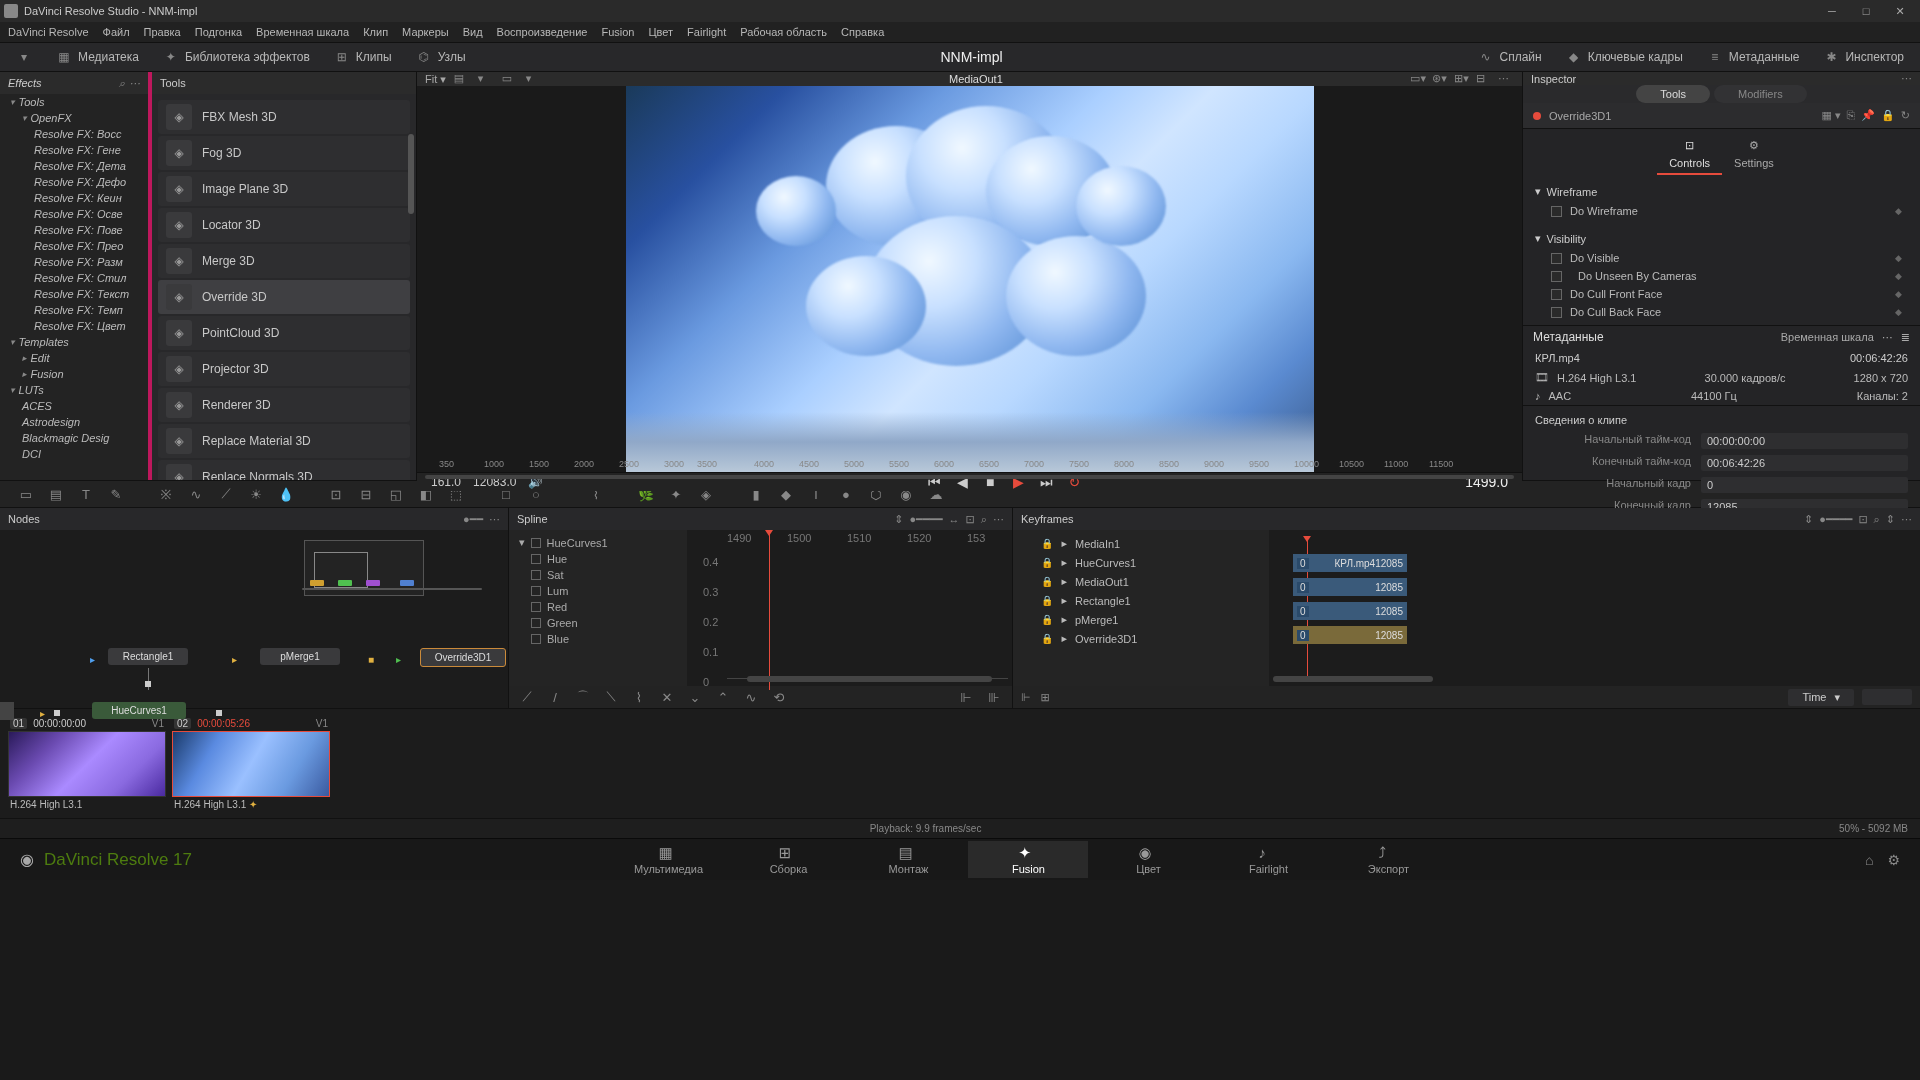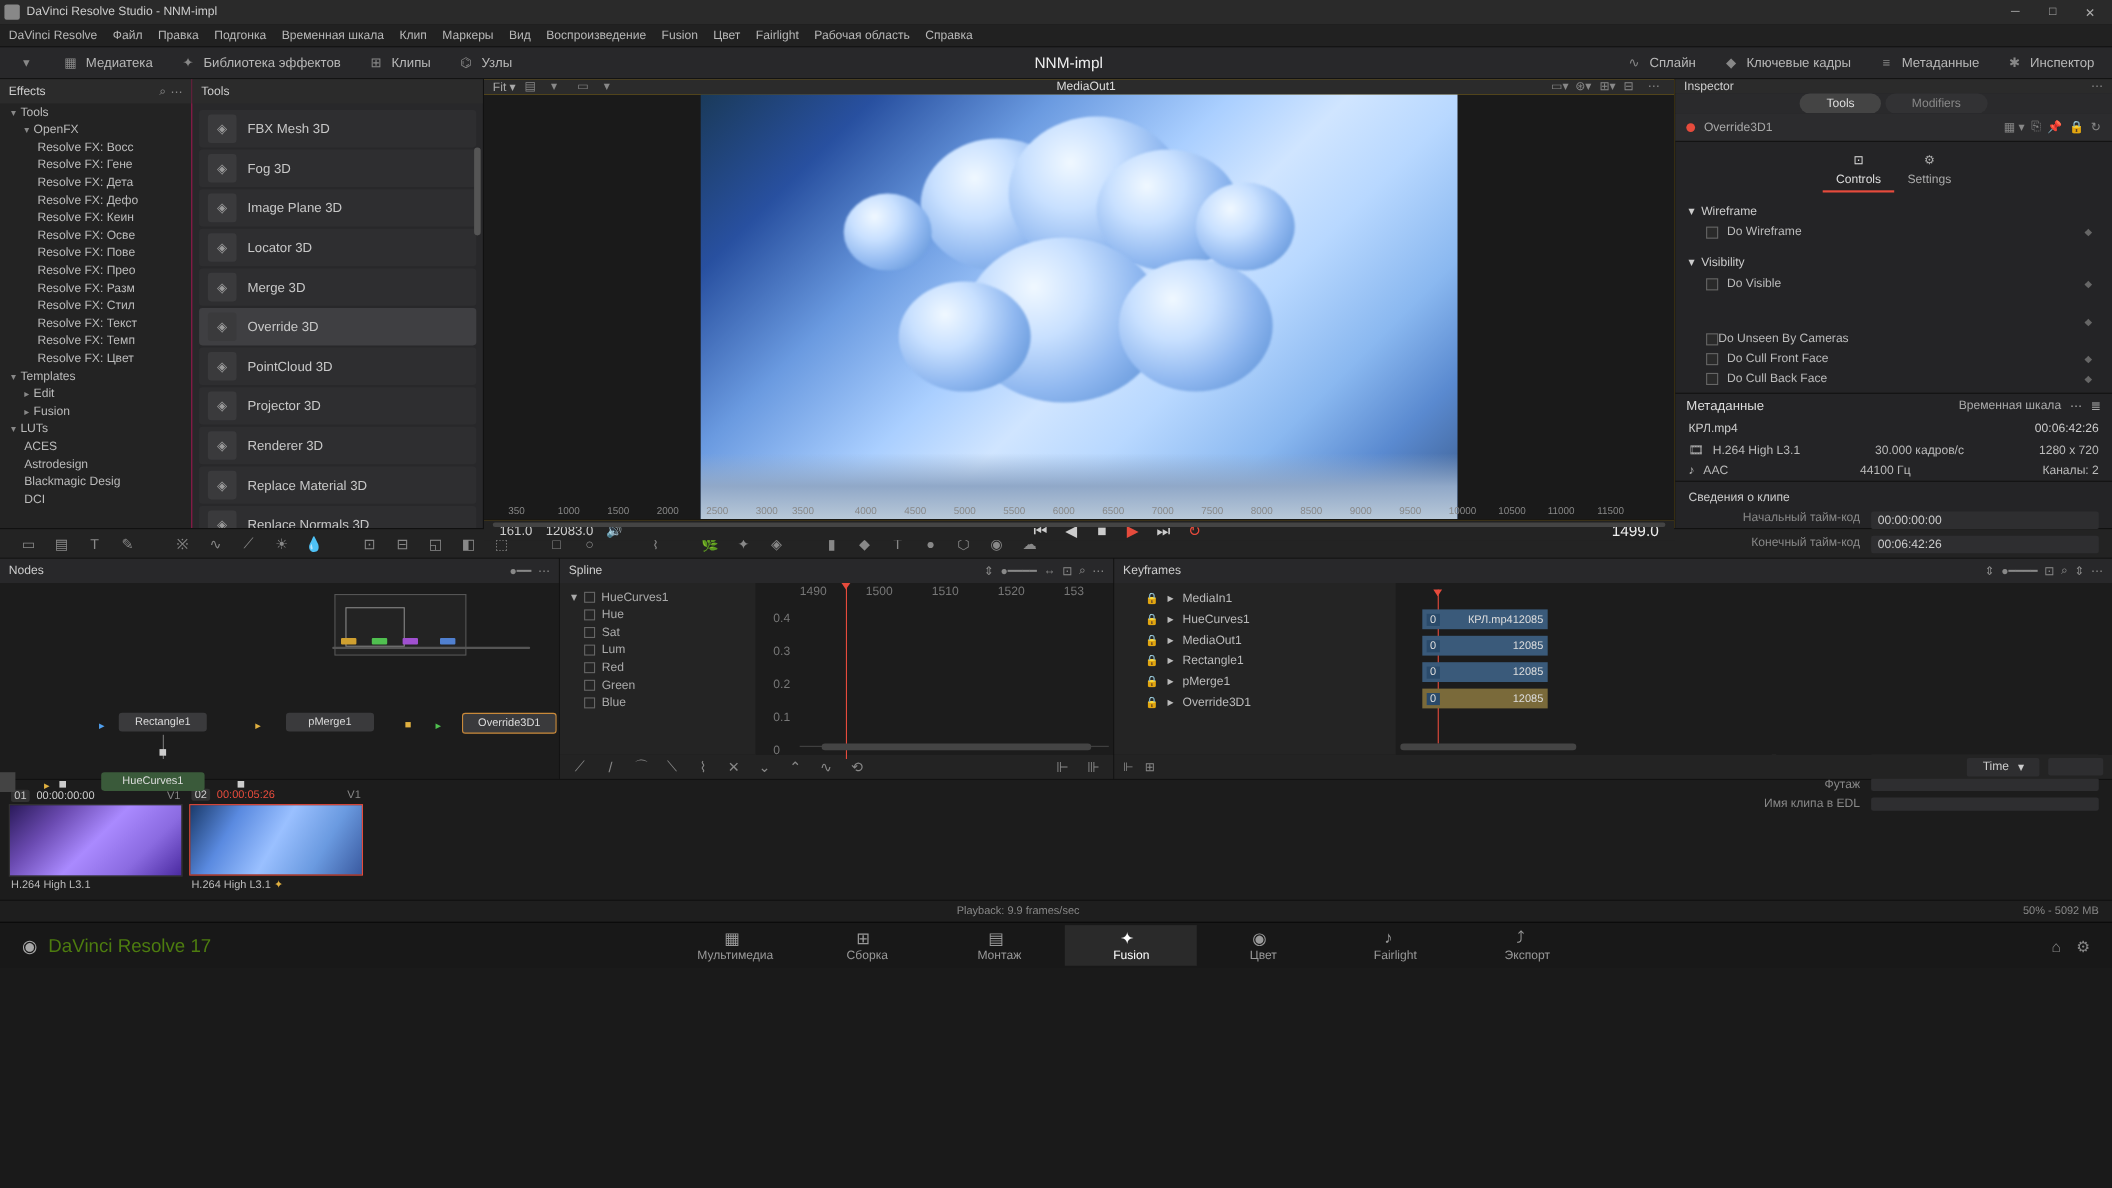--- a/index.html
+++ b/index.html
@@ -11,21 +11,21 @@
 .win-btns { display:flex; gap:2px; }
 .win-btn { width:32px; height:18px; display:flex; align-items:center; justify-content:center; color:#aaa; font-size:11px; }
 .menubar { height:20px; background:#212121; display:flex; align-items:center; gap:14px; padding:0 8px; font-size:11px; color:#b8b8b8; }
 .menubar span {}
 .toolbar { height:30px; background:#28282a; display:flex; align-items:center; justify-content:space-between; padding:0 10px; border-top:1px solid #111; border-bottom:1px solid #111; }
 .toolbar-group { display:flex; align-items:center; gap:12px; }
 .toolbar-btn { display:flex; align-items:center; gap:6px; color:#b8b8b8; font-size:12px; padding:3px 6px; }
 .toolbar-icon { width:16px; height:16px; display:inline-flex; align-items:center; justify-content:center; color:#888; }
 .project-title { font-size:14px; font-weight:500; color:#eee; }
 .workspace { display:flex; height:408px; }
-.effects-panel { width:175px; background:#232323; border-right:1px solid #be185d; display:flex; flex-direction:column; }
+.effects-panel { width:152px; background:#232323; border-right:4px solid #be185d; display:flex; flex-direction:column;font-style:italic; }
 .panel-header { height:22px; display:flex; align-items:center; justify-content:space-between; padding:0 8px; background:#2b2b2b; font-size:11px; color:#ccc; }
 .panel-header .icons { display:flex; gap:4px; color:#888; }
 .tree { flex:1; overflow:hidden; font-size:11px; }
 .tree-item { padding:2px 6px; color:#bbb; display:flex; align-items:center; gap:4px;}
 .tree-item.l1 { padding-left:10px; }
 .tree-item.l2 { padding-left:22px; }
 .tree-item.l3 { padding-left:34px; }
 .arrow { font-size:9px; color:#888; }
 .tools-list { width:265px; background:#28282a; border-right:1px solid #111; display:flex; flex-direction:column; }
 .tools-body { flex:1; overflow:hidden; padding:4px; position:relative; }
@@ -482,21 +482,21 @@
         </div>
       <div id="vis-opts">
           <div class="insp-row">
             <span style="display:flex;gap:8px;align-items:center;">
               <span class="checkbox"></span>
               <span>Do Visible</span>
             </span>
             <span class="diamond">◆</span>
           </div>
           <div class="insp-row">
-            <span style="display:flex;gap:0;align-items:center;margin-top:32px;">
+            <span style="display:flex;gap:16px;align-items:center;">
               <span class="checkbox"></span>
               <span>Do Unseen By Cameras</span>
             </span>
             <span class="diamond">◆</span>
           </div>
           <div class="insp-row">
             <span style="display:flex;gap:8px;align-items:center;">
               <span class="checkbox"></span>
               <span>Do Cull Front Face</span>
             </span>

